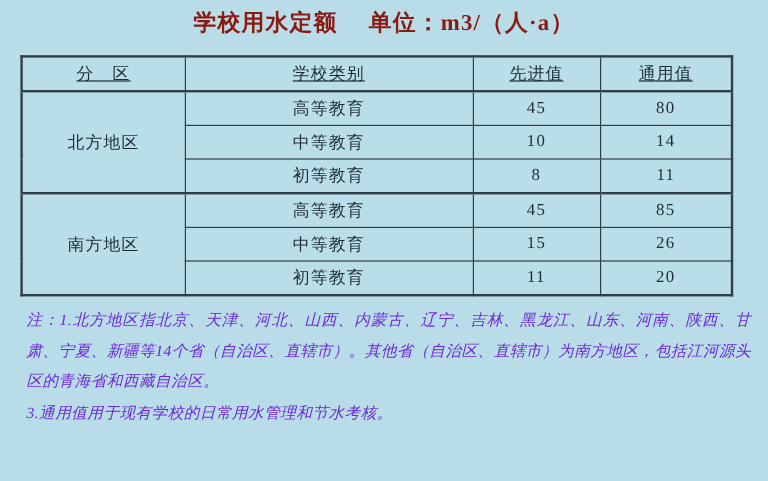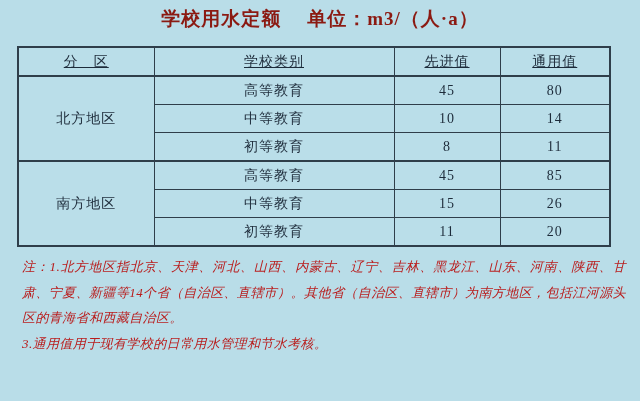--- a/index.html
+++ b/index.html
@@ -51,21 +51,21 @@
   td.region-cell { border-right: 1px solid #2f3e4a; }
   .col-region { width: 136px; }
   .col-category { width: 240px; }
   .col-advanced { width: 106px; }
   .col-general { width: 110px; }
   .notes {
     margin: 7px 14px 0 22px;
     font-size: 13px;
     line-height: 25.5px;
     font-style: italic;
-    color: #b91c1c;
+    color: #6d28d9;
     letter-spacing: 0.4px;
   }
   .notes .note { text-align: justify; }
 </style>
 </head>
 <body>
 
 <div class="page">
 
   <div class="title-line">

